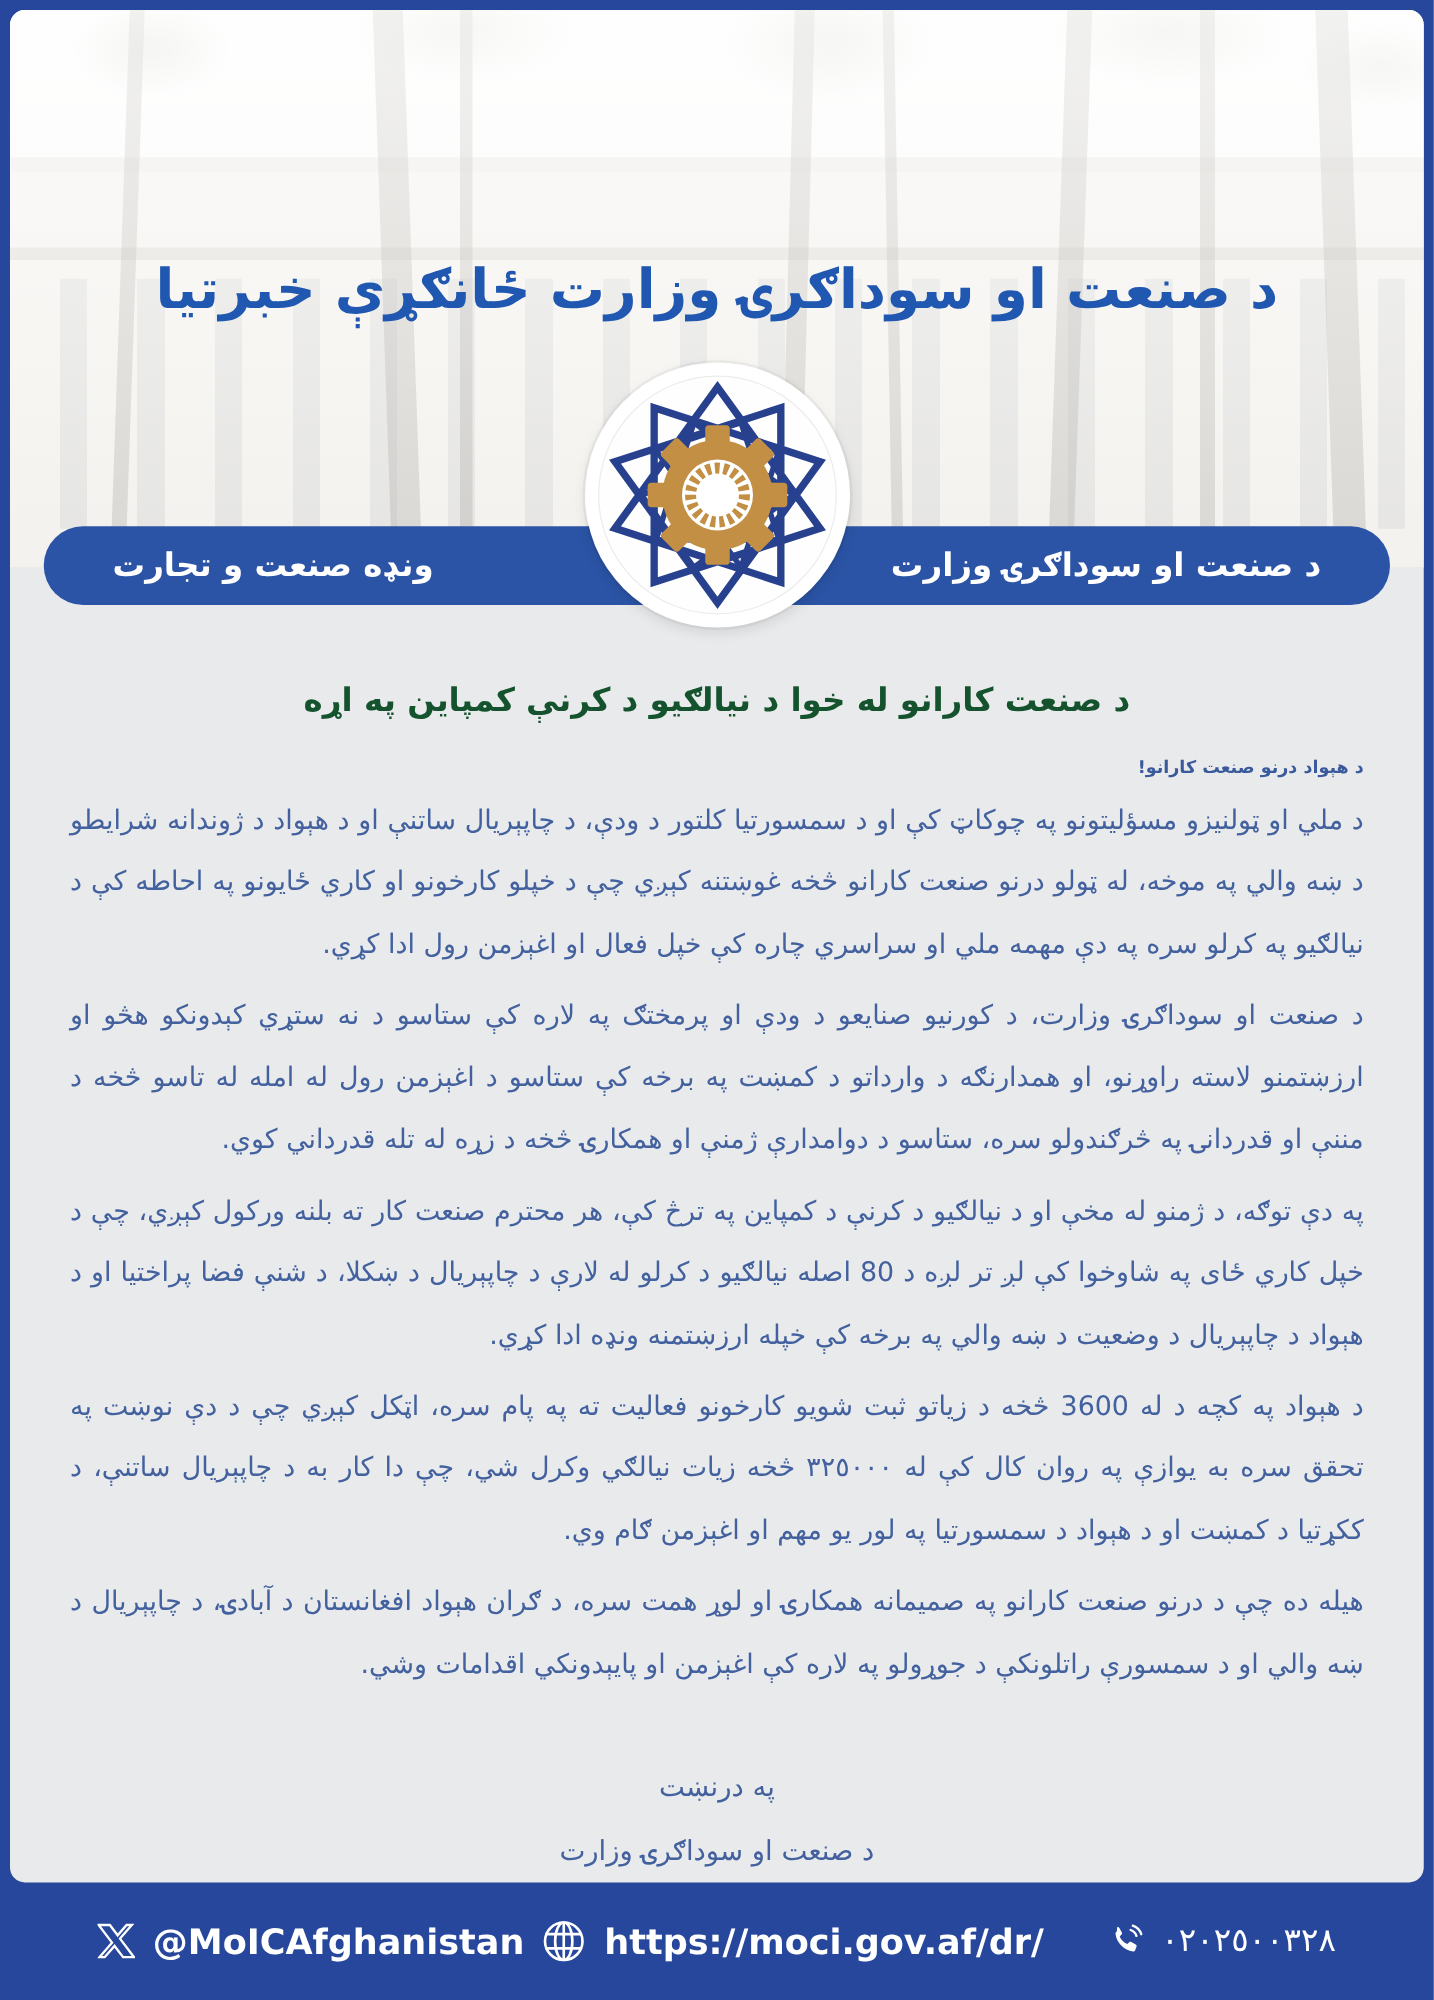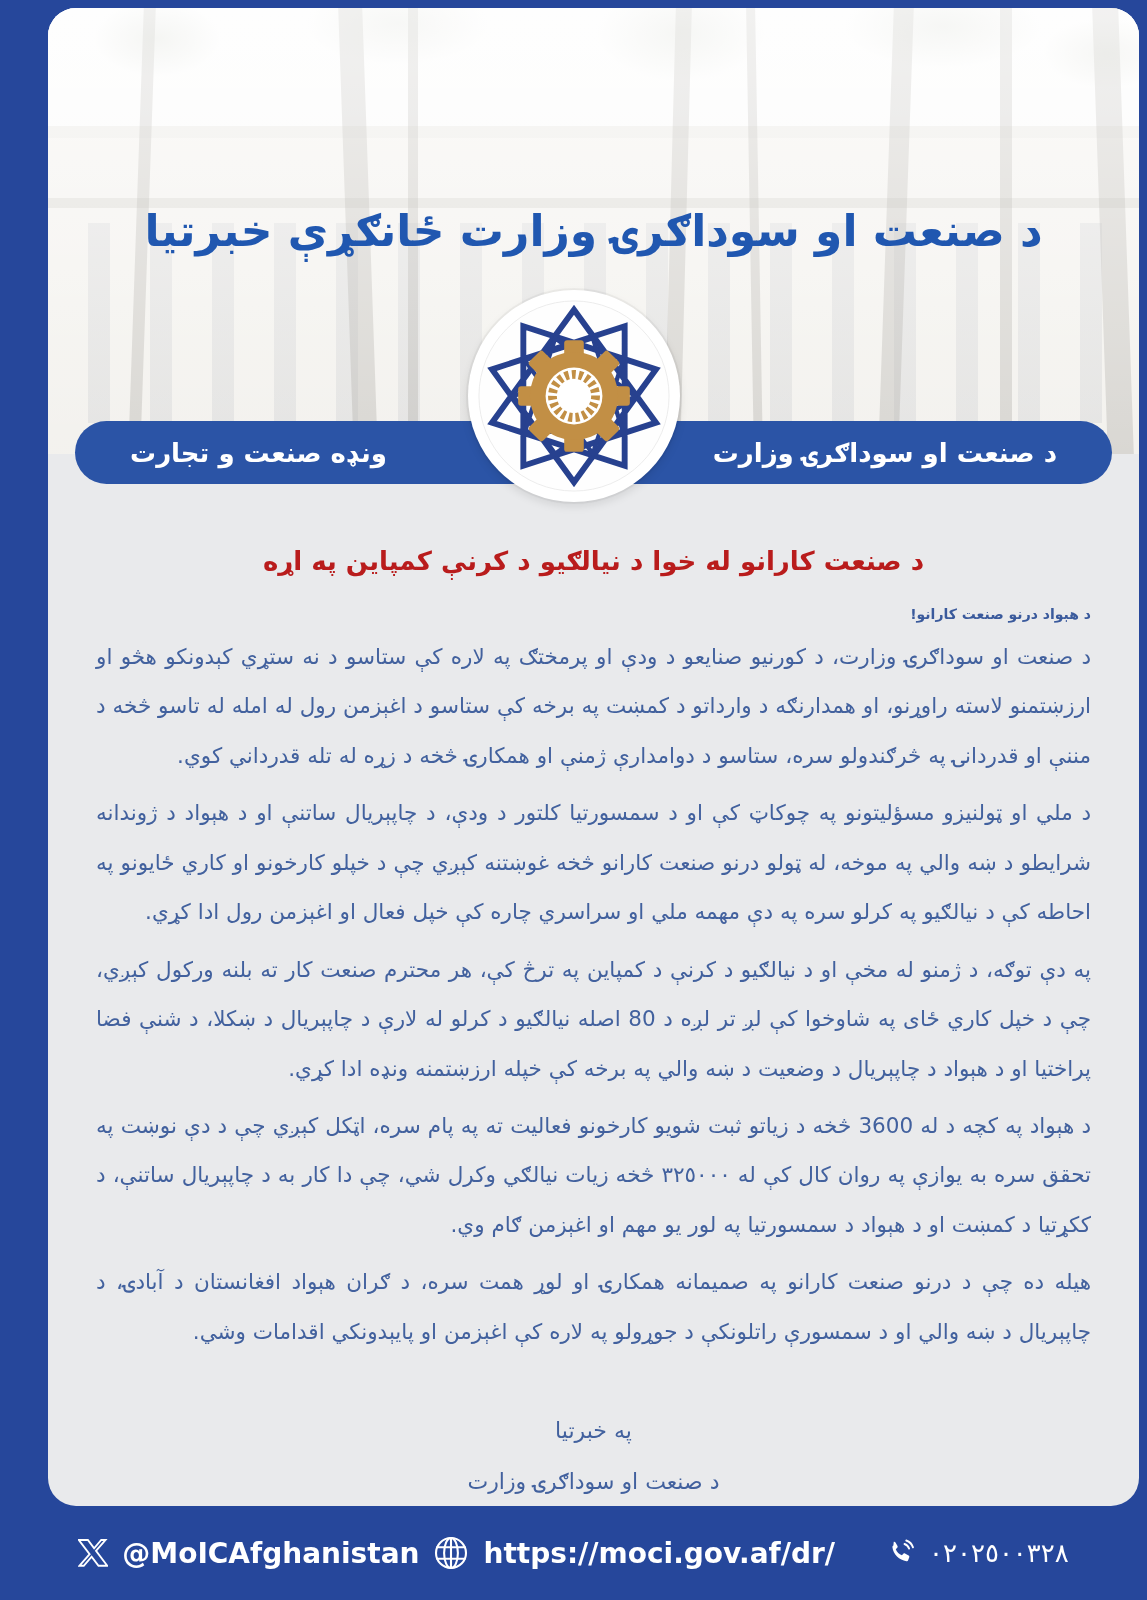--- a/index.html
+++ b/index.html
@@ -5,21 +5,21 @@
   html,body{margin:0;padding:0;}
   body{
     width:1147px;height:1600px;position:relative;
     background:#26479b;
     font-family:"DejaVu Sans",sans-serif;
     overflow:hidden;
   }
   
   .card{
     position:absolute;left:8px;right:8px;top:8px;bottom:94px;
-    background:#e9eaec;border-radius:28px;overflow:hidden;margin-left:40px;
+    background:#e9eaec;border-radius:12px;overflow:hidden;
   }
   
   .photo{position:absolute;left:0;right:0;top:0;height:446px;overflow:hidden;
     background:linear-gradient(#fbfbfa,#efeeec);}
   .photo .building{position:absolute;left:0;right:0;top:118px;height:340px;
     background:#d9d3c2;opacity:.40;border-top:12px solid #b7b1a0;}
   .photo .windows{position:absolute;left:0;right:0;top:215px;height:200px;opacity:.45;
     background:repeating-linear-gradient(90deg,transparent 0 40px,rgba(85,92,110,.45) 40px 62px);}
   .photo .band{position:absolute;left:0;right:0;top:190px;height:10px;background:rgba(120,115,100,.30);}
   .photo .trunk{position:absolute;top:-10px;bottom:-10px;background:rgba(72,66,56,.34);}
@@ -60,21 +60,21 @@
     box-shadow:0 0 0 2px rgba(0,0,0,.04), 0 4px 10px rgba(0,0,0,.10);
     display:flex;align-items:center;justify-content:center;
   }
   .logo svg{width:196px;height:196px;}
   
   .notice{
     position:absolute;left:0;right:0;top:446px;bottom:0;
     padding:92px 48px 0;box-sizing:border-box;color:#42619e;
   }
   .notice-heading{
-    text-align:center;font-size:26px;font-weight:bold;color:#b91c1c;margin:0 0 30px;
+    text-align:center;font-size:26px;font-weight:bold;color:#14532d;margin:0 0 30px;
   }
   .salutation{font-size:14px;font-weight:bold;color:#3a5a9c;margin:0 0 10px;}
   .para{
     font-size:21.5px;line-height:2.3;text-align:justify;margin:0 0 8px;
   }
   .closing{text-align:center;margin-top:50px;font-size:22px;line-height:2.3;}
   
   .footer{
     position:absolute;left:0;right:0;bottom:0;height:94px;z-index:5;
     display:flex;align-items:center;justify-content:center;gap:14px;
@@ -109,27 +109,27 @@
   <h1 class="title">د صنعت او سوداګرۍ وزارت ځانګړې خبرتیا</h1>
 
   <div class="banner">
     <span>د صنعت او سوداګرۍ وزارت</span>
     <span>ونډه صنعت و تجارت</span>
   </div>
 
   <div class="notice">
     <h2 class="notice-heading">د صنعت کارانو له خوا د نیالګیو د کرنې کمپاین په اړه</h2>
     <p class="salutation">د هېواد درنو صنعت کارانو!</p>
+    <p class="para">د ملي او ټولنیزو مسؤلیتونو په چوکاټ کې او د سمسورتیا کلتور د ودې، د چاپېریال ساتنې او د هېواد د ژوندانه شرایطو د ښه والي په موخه، له ټولو درنو صنعت کارانو څخه غوښتنه کېږي چې د خپلو کارخونو او کاري ځایونو په احاطه کې د نیالګیو په کرلو سره په دې مهمه ملي او سراسري چاره کې خپل فعال او اغېزمن رول ادا کړي.</p>
     <p class="para">د صنعت او سوداګرۍ وزارت، د کورنیو صنایعو د ودې او پرمختګ په لاره کې ستاسو د نه ستړي کېدونکو هڅو او ارزښتمنو لاسته راوړنو، او همدارنګه د وارداتو د کمښت په برخه کې ستاسو د اغېزمن رول له امله له تاسو څخه د مننې او قدردانۍ په څرګندولو سره، ستاسو د دوامدارې ژمنې او همکارۍ څخه د زړه له تله قدرداني کوي.</p>
-    <p class="para">د ملي او ټولنیزو مسؤلیتونو په چوکاټ کې او د سمسورتیا کلتور د ودې، د چاپېریال ساتنې او د هېواد د ژوندانه شرایطو د ښه والي په موخه، له ټولو درنو صنعت کارانو څخه غوښتنه کېږي چې د خپلو کارخونو او کاري ځایونو په احاطه کې د نیالګیو په کرلو سره په دې مهمه ملي او سراسري چاره کې خپل فعال او اغېزمن رول ادا کړي.</p>
     <p class="para">په دې توګه، د ژمنو له مخې او د نیالګیو د کرنې د کمپاین په ترڅ کې، هر محترم صنعت کار ته بلنه ورکول کېږي، چې د خپل کاري ځای په شاوخوا کې لږ تر لږه د 80 اصله نیالګیو د کرلو له لارې د چاپېریال د ښکلا، د شنې فضا پراختیا او د هېواد د چاپېریال د وضعیت د ښه والي په برخه کې خپله ارزښتمنه ونډه ادا کړي.</p>
     <p class="para">د هېواد په کچه د له 3600 څخه د زیاتو ثبت شویو کارخونو فعالیت ته په پام سره، اټکل کېږي چې د دې نوښت په تحقق سره به یوازې په روان کال کې له ٣٢٥٠٠٠ څخه زیات نیالګي وکرل شي، چې دا کار به د چاپېریال ساتنې، د ککړتیا د کمښت او د هېواد د سمسورتیا په لور یو مهم او اغېزمن ګام وي.</p>
     <p class="para">هیله ده چې د درنو صنعت کارانو په صمیمانه همکارۍ او لوړ همت سره، د ګران هېواد افغانستان د آبادۍ، د چاپېریال د ښه والي او د سمسورې راتلونکې د جوړولو په لاره کې اغېزمن او پایېدونکي اقدامات وشي.</p>
     <div class="closing">
-      <div>په خبرتیا</div>
+      <div>په درنښت</div>
       <div>د صنعت او سوداګرۍ وزارت</div>
     </div>
   </div>
 
 </div>
 
 <div class="logo">
   <svg viewBox="0 0 200 200">
     <circle cx="100" cy="100" r="97" fill="#fefefe" stroke="#ececec" stroke-width="1"></circle>
     <path d="M100,12 L183.7,127.2 L48.3,171.2 L48.3,28.8 L183.7,72.8 L100,188 L16.3,72.8 L151.7,28.8 L151.7,171.2 L16.3,127.2 Z" fill="none" stroke="#27418f" stroke-width="6" stroke-linejoin="miter"></path>

